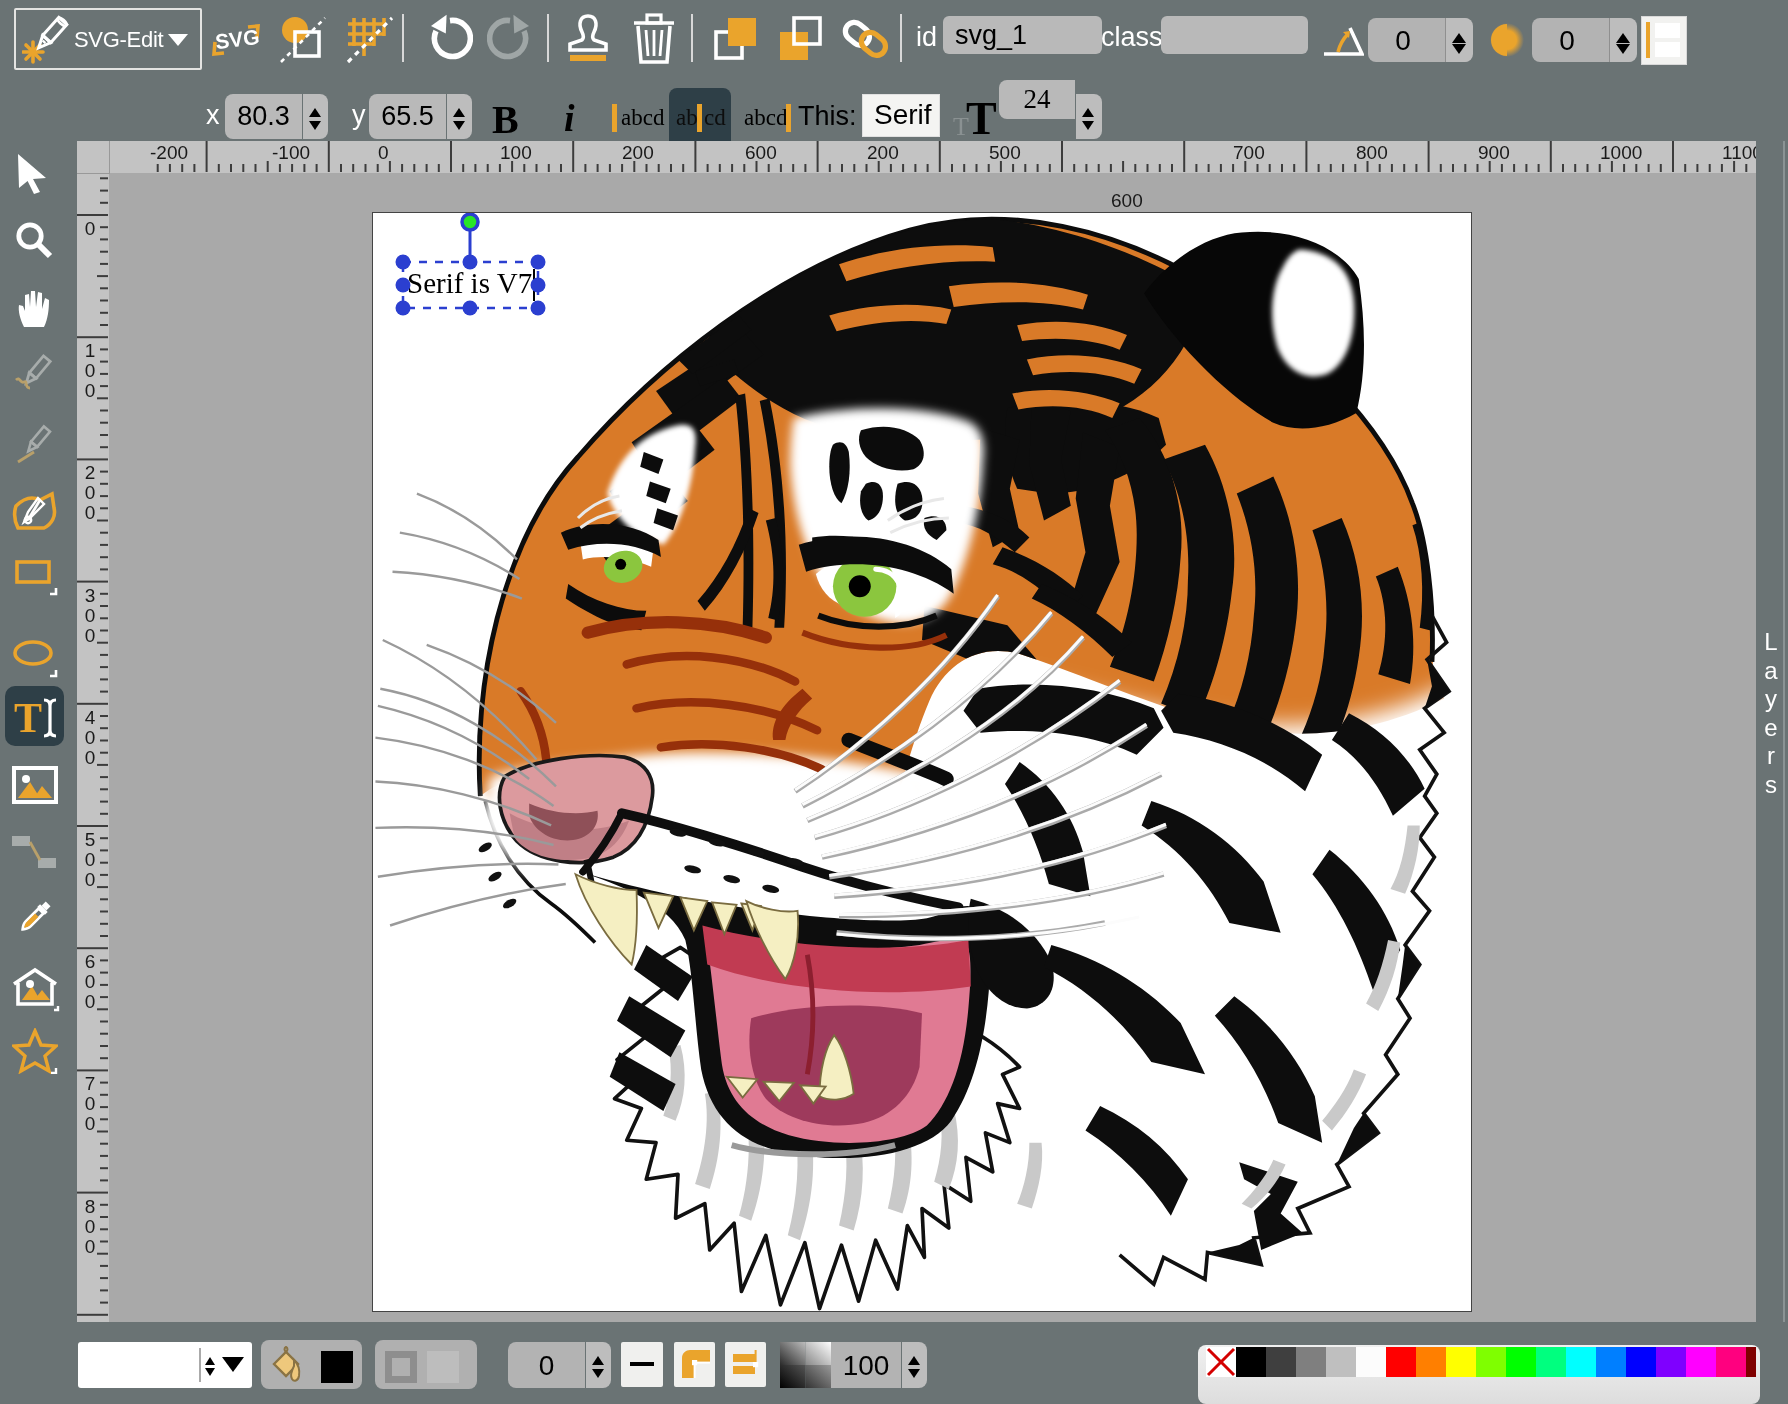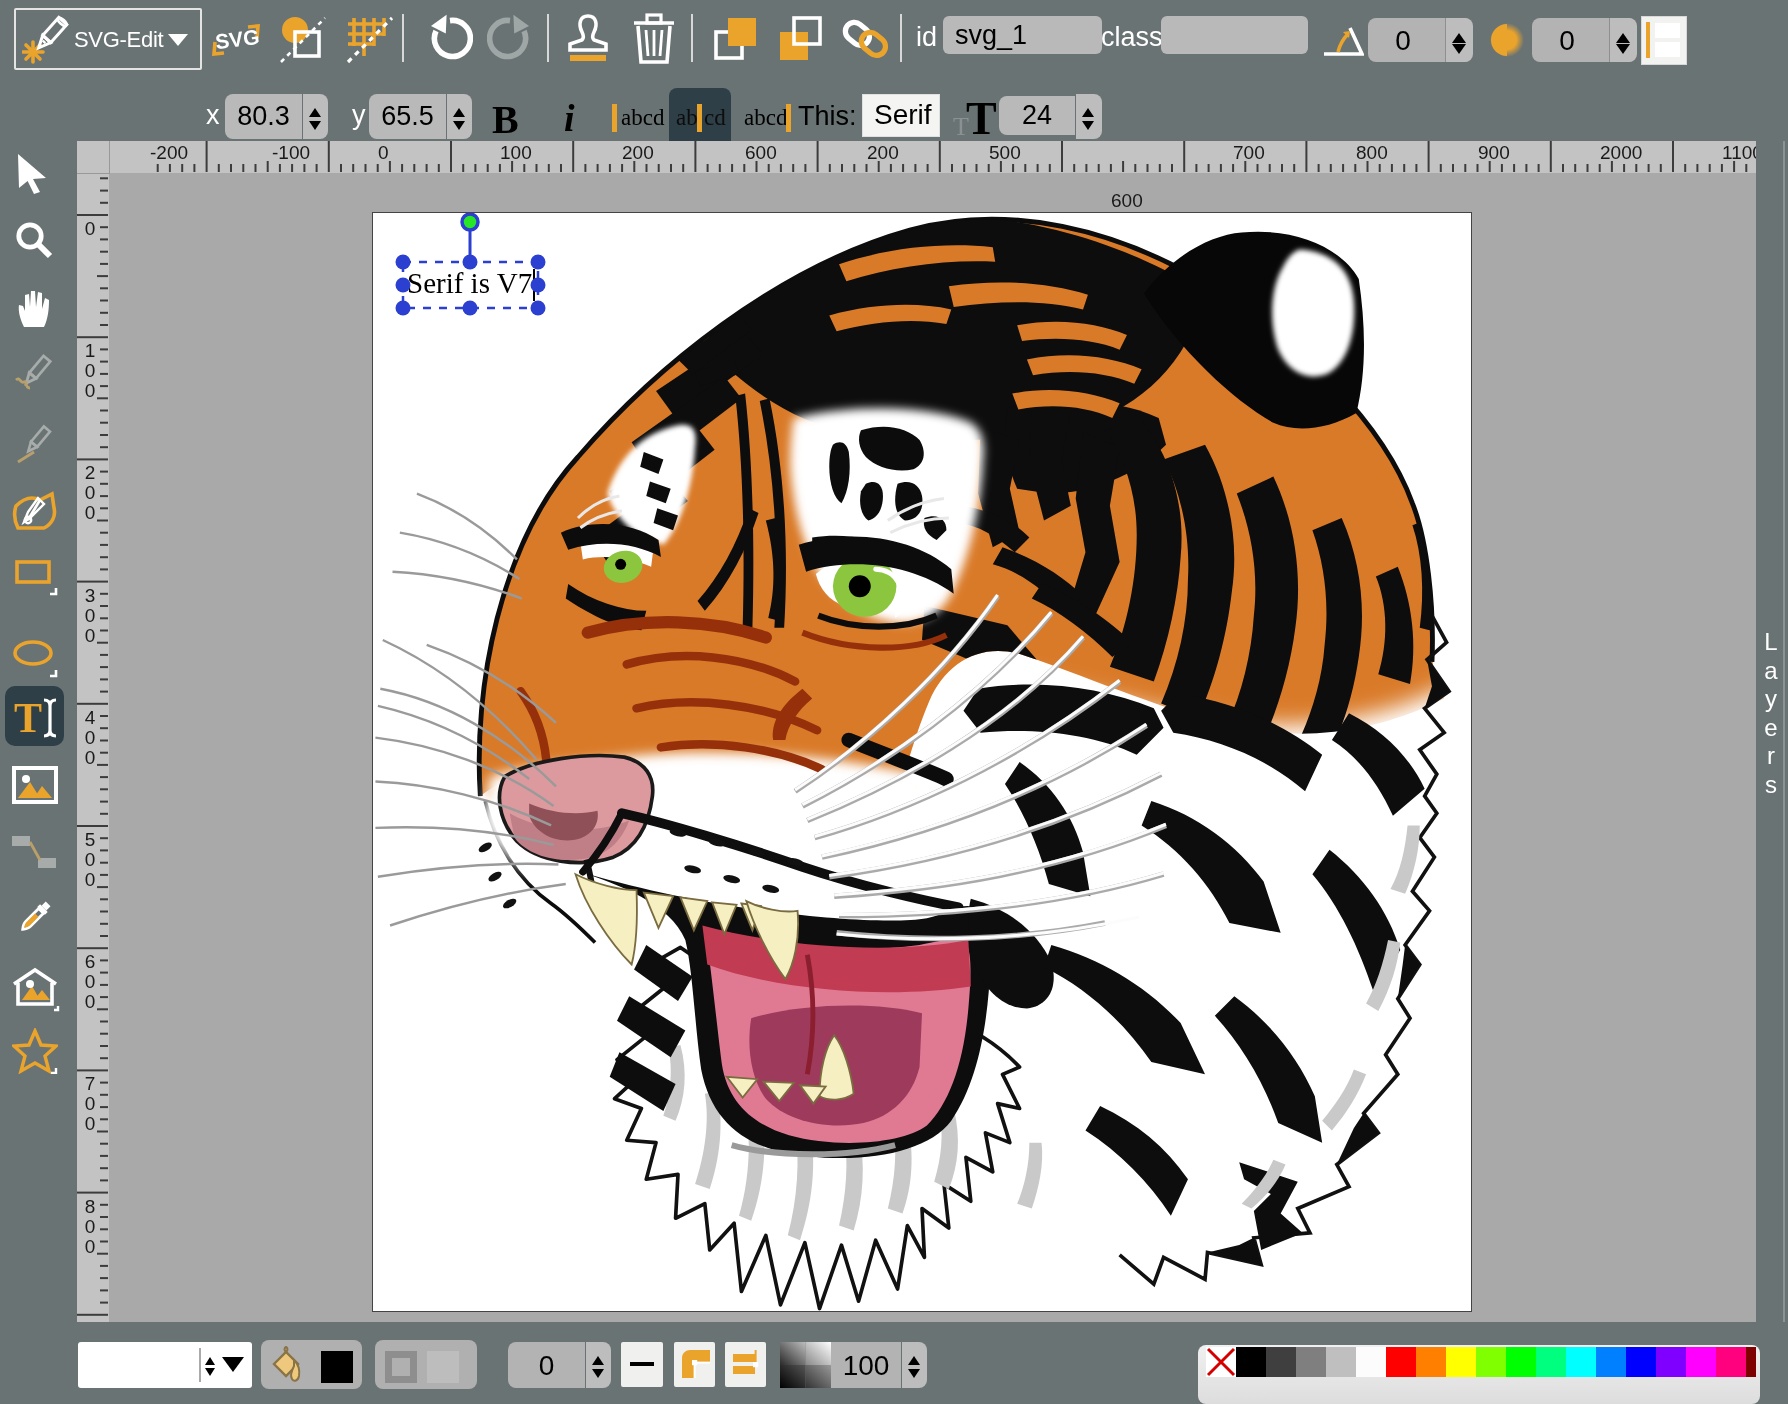--- a/index.html
+++ b/index.html
@@ -162,21 +162,21 @@
 <div class="rlab" style="left:378px;top:142px;">0</div>
 <div class="rlab" style="left:500px;top:142px;">100</div>
 <div class="rlab" style="left:622px;top:142px;">200</div>
 <div class="rlab" style="left:745px;top:142px;">600</div>
 <div class="rlab" style="left:867px;top:142px;">200</div>
 <div class="rlab" style="left:989px;top:142px;">500</div>
 <div class="rlab" style="left:1111px;top:142px;margin-top:48px;">600</div>
 <div class="rlab" style="left:1233px;top:142px;">700</div>
 <div class="rlab" style="left:1356px;top:142px;">800</div>
 <div class="rlab" style="left:1478px;top:142px;">900</div>
-<div class="rlab" style="left:1600px;top:142px;">2000</div>
+<div class="rlab" style="left:1600px;top:142px;">1000</div>
 <div class="rlab" style="left:1722px;top:142px;">1100</div>
 <svg class="abs" style="left:77px;top:141px" width="32" height="1181">
     <line x1="20" y1="12.9" x2="31" y2="12.9" stroke="#3c3c3c" stroke-width="2"></line>
     <line x1="23" y1="25.1" x2="31" y2="25.1" stroke="#3c3c3c" stroke-width="2"></line>
     <line x1="23" y1="37.3" x2="31" y2="37.3" stroke="#3c3c3c" stroke-width="2"></line>
     <line x1="23" y1="49.6" x2="31" y2="49.6" stroke="#3c3c3c" stroke-width="2"></line>
     <line x1="23" y1="61.8" x2="31" y2="61.8" stroke="#3c3c3c" stroke-width="2"></line>
     <line x1="0" y1="74.0" x2="31" y2="74.0" stroke="#3c3c3c" stroke-width="2"></line>
     <line x1="23" y1="86.2" x2="31" y2="86.2" stroke="#3c3c3c" stroke-width="2"></line>
     <line x1="23" y1="98.4" x2="31" y2="98.4" stroke="#3c3c3c" stroke-width="2"></line>
@@ -746,21 +746,21 @@
 <div class="abs" style="left:697px;top:104px;width:5px;height:28px;background:#eaa42c;"></div>
 <div class="abs blk" style="left:704px;top:105px;font-family:'Liberation Serif',serif;font-size:23px;color:#0d0d0d;">cd</div>
 
 <div class="abs blk" style="left:744px;top:105px;font-family:'Liberation Serif',serif;font-size:23px;">abcd</div>
 <div class="abs" style="left:786px;top:104px;width:5px;height:28px;background:#eaa42c;"></div>
 <div class="abs blk" style="left:798px;top:101px;font-size:27px;">This:</div>
 <div class="abs" style="left:862px;top:94px;width:76px;height:41px;background:#f4f4f2;border:1px solid #e0e0e0;"></div>
 <div class="abs blk" style="left:874px;top:99px;font-size:28px;">Serif</div>
 <div class="abs" style="left:953px;top:112px;font-family:'Liberation Serif',serif;font-size:26px;color:#8a9192;">T</div>
 <div class="abs blk" style="left:966px;top:92px;font-family:'Liberation Serif',serif;font-weight:bold;font-size:46px;">T</div>
-<div class="spinv" style="left:999px;top:96px;width:76px;height:39px;border-radius:8px 0 0 8px;justify-content:center;">24</div>
+<div class="spinv" style="left:999px;top:80px;width:76px;height:39px;border-radius:8px 0 0 8px;justify-content:center;font-family:Liberation Serif, serif;">24</div>
 <div class="abs" style="left:1076px;top:94px;width:26px;height:45px;background:#bdbdbd;border-radius:0 8px 8px 0;"></div>
 <div class="abs" style="left:1082px;top:102px;width:0;height:0;border:6.5px solid transparent;border-bottom:9px solid #000;"></div>
 <div class="abs" style="left:1082px;top:121px;width:0;height:0;border:6.5px solid transparent;border-top:9px solid #000;"></div>
 
 <svg class="abs" style="left:14px;top:152px" width="40" height="42" viewBox="0 0 20 21">
  <path d="M2,1 L16,13 L9.5,13.5 L13,20 L10,21 L6.8,14.5 L2.5,18 Z" fill="#fff"></path>
 </svg>
 
 <svg class="abs" style="left:14px;top:220px" width="40" height="42" viewBox="0 0 20 21">
  <circle cx="8" cy="8" r="5.6" fill="none" stroke="#fff" stroke-width="2.4"></circle>

